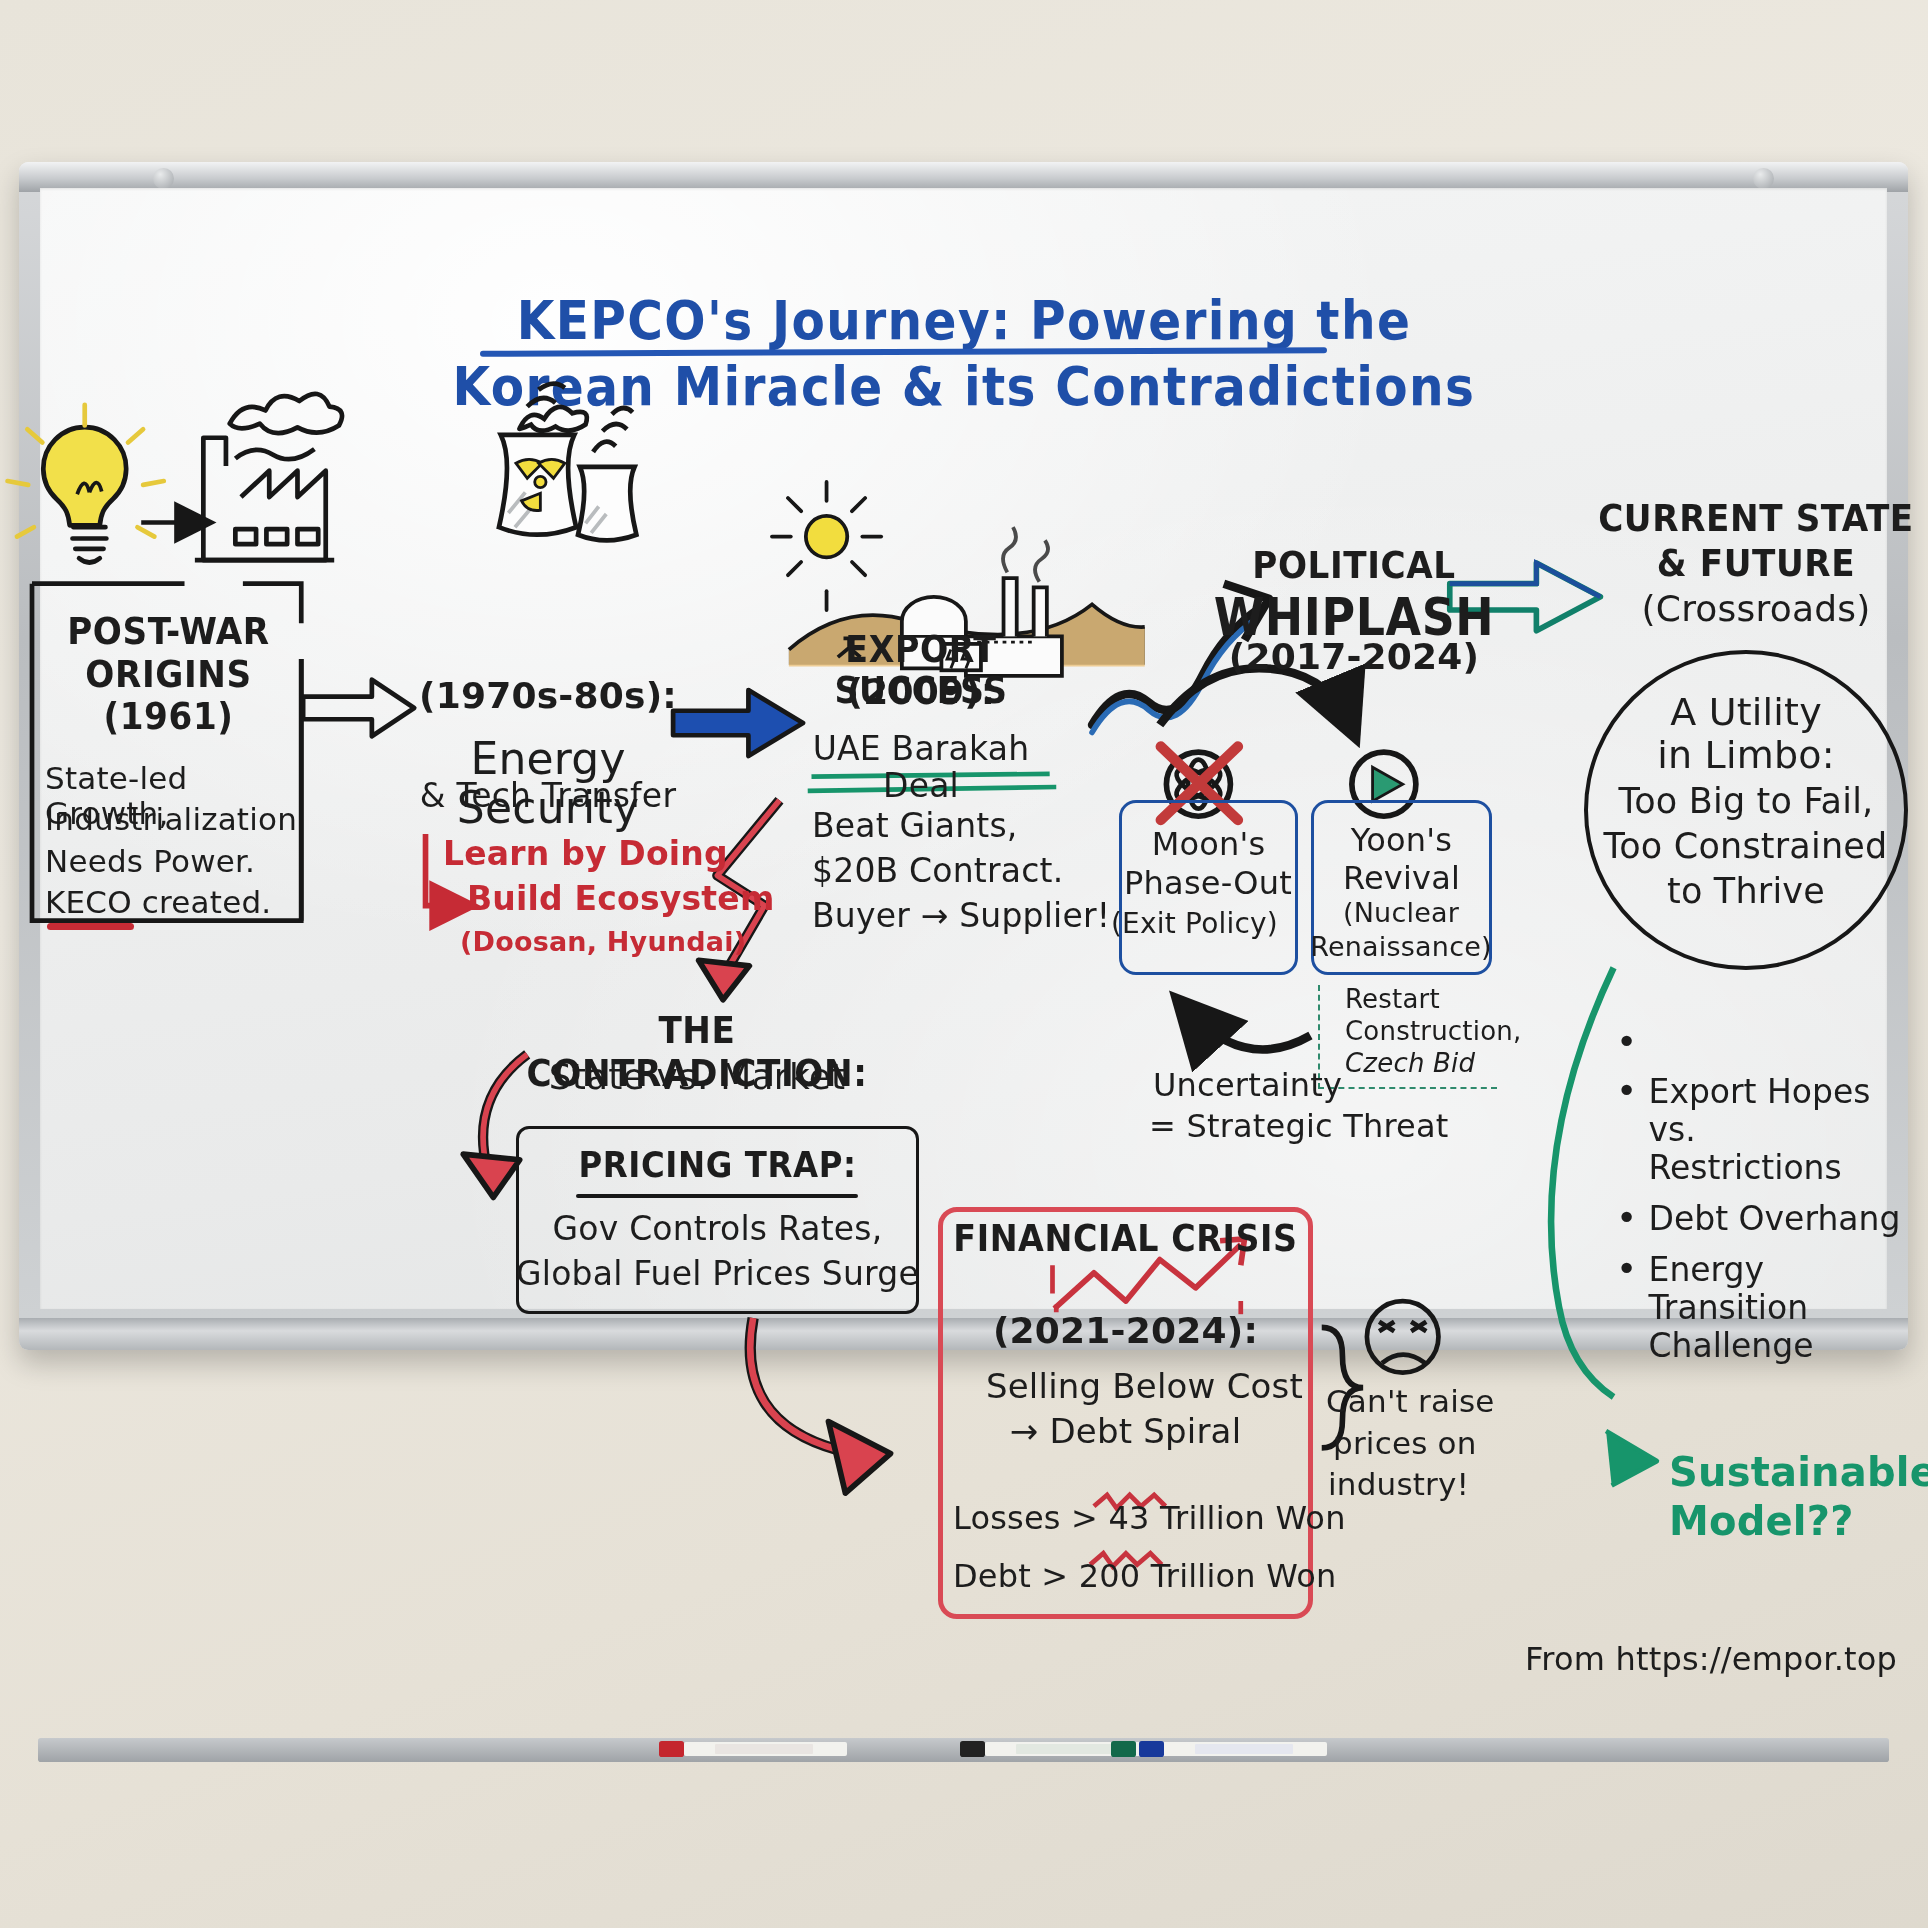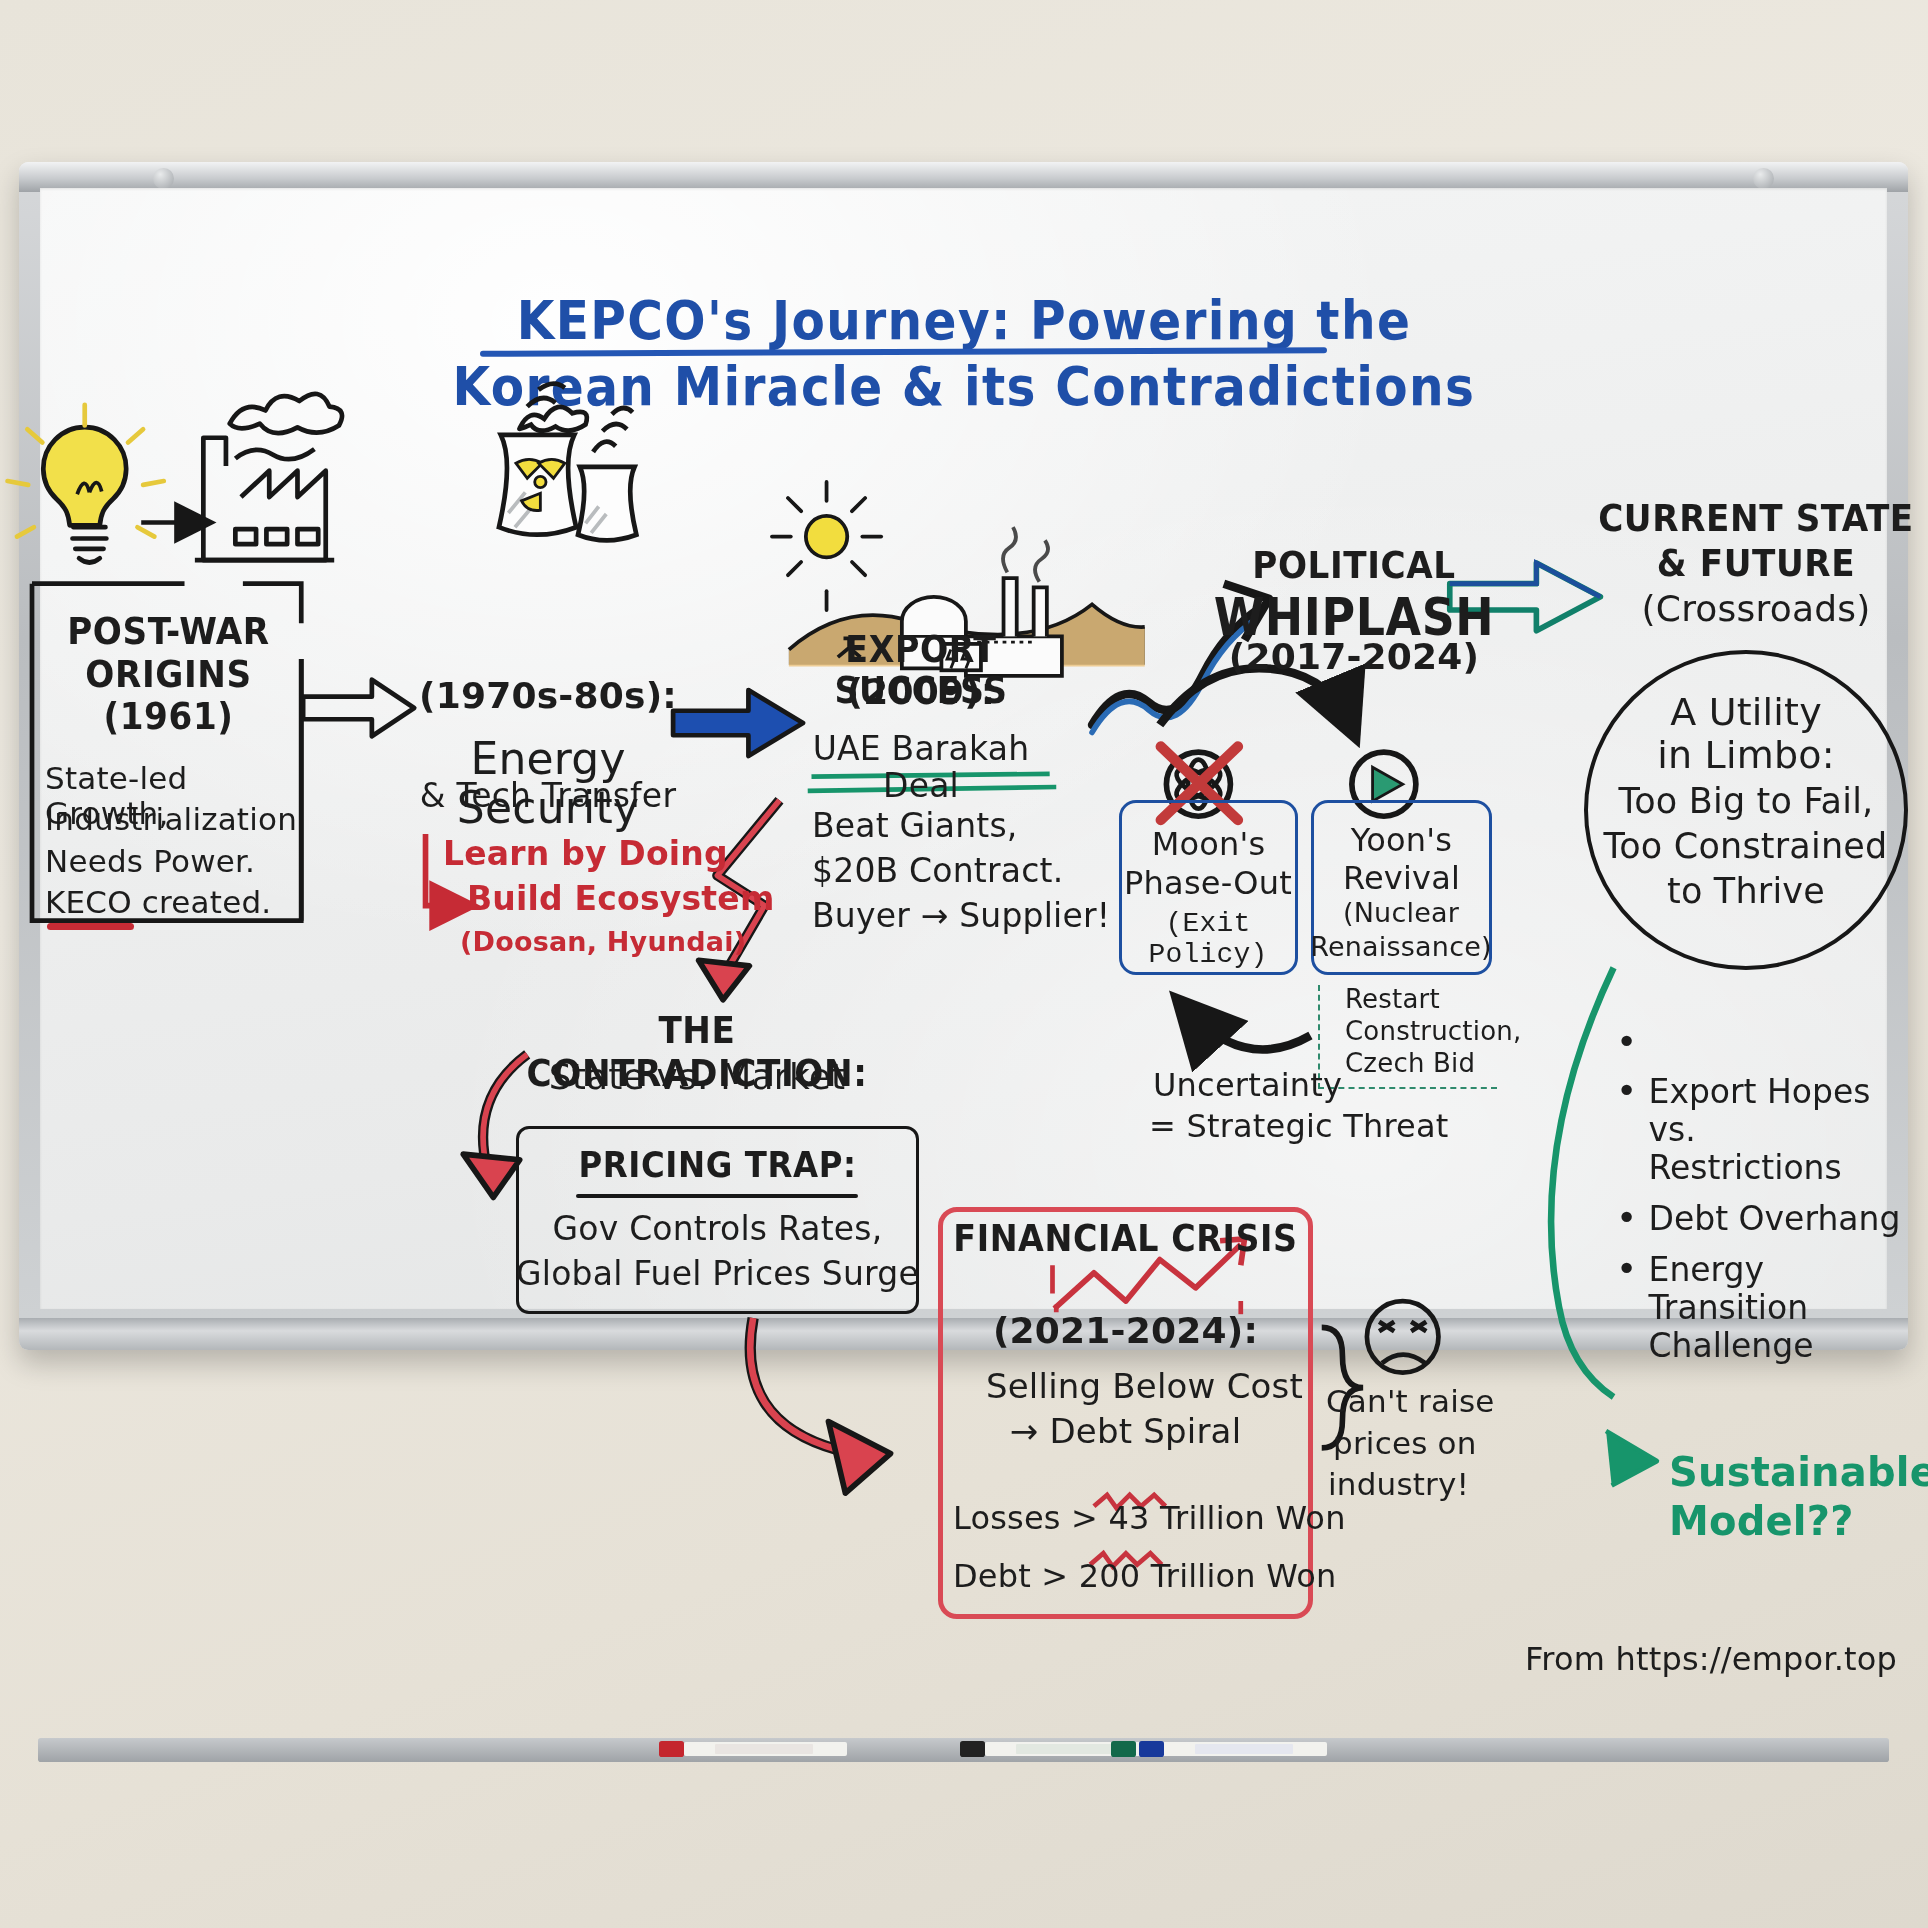--- a/index.html
+++ b/index.html
@@ -303,32 +303,32 @@
   <div class="hw" style="left:812px;top:853px;font-size:33px;">$20B Contract.</div>
   <div class="hw" style="left:812px;top:898px;font-size:33px;">Buyer → Supplier!</div>
 
   <div class="hw caps" style="left:1213px;top:544px;width:282px;text-align:center;font-size:38px;font-weight:700;">POLITICAL</div>
   <div class="hw caps" style="left:1213px;top:589px;width:282px;text-align:center;font-size:51px;font-weight:700;">WHIPLASH</div>
   <div class="hw" style="left:1213px;top:637px;width:282px;text-align:center;font-size:36px;font-weight:700;">(2017-2024)</div>
 
   <div class="bbox" style="left:1119px;top:800px;width:179px;height:175px;"></div>
   <div class="hw" style="left:1119px;top:827px;width:179px;text-align:center;font-size:32px;">Moon's</div>
   <div class="hw" style="left:1111px;top:866px;width:194px;text-align:center;font-size:32px;">Phase-Out</div>
-  <div class="hw" style="left:1111px;top:908px;width:194px;text-align:center;font-size:28px;font-family:Liberation Mono, monospace;">(Exit Policy)</div>
+  <div class="hw" style="left:1111px;top:908px;width:194px;text-align:left;font-size:28px;">(Exit Policy)</div>
 
   <div class="bbox" style="left:1311px;top:800px;width:181px;height:175px;"></div>
   <div class="hw" style="left:1311px;top:823px;width:181px;text-align:center;font-size:32px;">Yoon's</div>
   <div class="hw" style="left:1311px;top:861px;width:181px;text-align:center;font-size:32px;">Revival</div>
   <div class="hw" style="left:1307px;top:898px;width:188px;text-align:center;font-size:27px;">(Nuclear</div>
   <div class="hw" style="left:1303px;top:932px;width:196px;text-align:center;font-size:27px;">Renaissance)</div>
 
   <div class="dashbox" style="left:1318px;top:985px;width:179px;height:104px;"></div>
   <div class="hw" style="left:1345px;top:985px;font-size:26px;">Restart</div>
   <div class="hw" style="left:1345px;top:1017px;font-size:26px;">Construction,</div>
-  <div class="hw" style="left:1345px;top:1049px;font-size:26px;">Czech Bid</div>
+  <div class="hw" style="left:1345px;top:1049px;font-size:26px;font-style:italic;">Czech Bid</div>
 
   <div class="hw" style="left:1153px;top:1068px;font-size:32px;">Uncertainty</div>
   <div class="hw" style="left:1149px;top:1109px;font-size:32px;">= Strategic Threat</div>
 
   <div class="hw caps" style="left:490px;top:1009px;width:414px;text-align:center;font-size:38px;font-weight:700;">THE CONTRADICTION:</div>
   <div class="hw" style="left:490px;top:1057px;width:414px;text-align:center;font-size:36px;">State vs. Market</div>
 
   <div class="box" style="left:516px;top:1126px;width:403px;height:188px;border-radius:13px;"></div>
   <div class="hw caps" style="left:516px;top:1145px;width:403px;text-align:center;font-size:36px;font-weight:700;">PRICING TRAP:</div>
   <div class="u-black" style="left:576px;top:1194px;width:282px;"></div>

